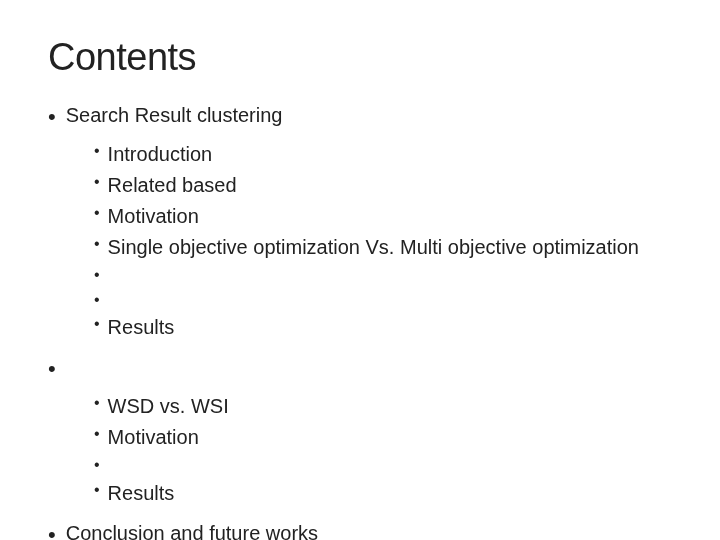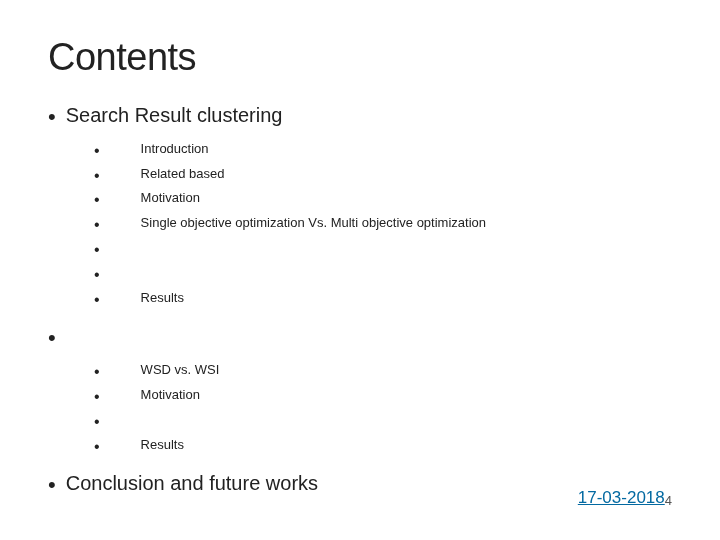--- a/index.html
+++ b/index.html
@@ -10,20 +10,21 @@
       font-family: 'Segoe UI', Arial, sans-serif;
       color: #222;
       overflow: hidden;
       position: relative;
     }
     .slide {
       width: 720px;
       height: 540px;
       padding: 36px 48px 32px 48px;
       display: flex;
+      flex-direction: column;
       justify-content: space-between;
     }
     .slide-title {
       font-size: 38px;
       font-weight: 400;
       color: #222;
       margin-bottom: 18px;
       letter-spacing: -0.5px;
     }
     .content-area {
@@ -61,23 +62,22 @@
       font-size: 14.5px;
       line-height: 1.55;
       color: #222;
     }
     .sub-bullet-dot {
       margin-right: 8px;
       font-size: 16px;
       line-height: 1.55;
     }
     .sub-bullet-text {
-      font-size: 13px;
+      font-size: 20px;
       line-height: 1.55;
-      margin-left: 33px;
     }
     .slide-footer {
       display: flex;
       justify-content: space-between;
       align-items: flex-end;
       margin-top: 8px;
     }
     .footer-date {
       font-size: 17px;
       color: #0369a1;

